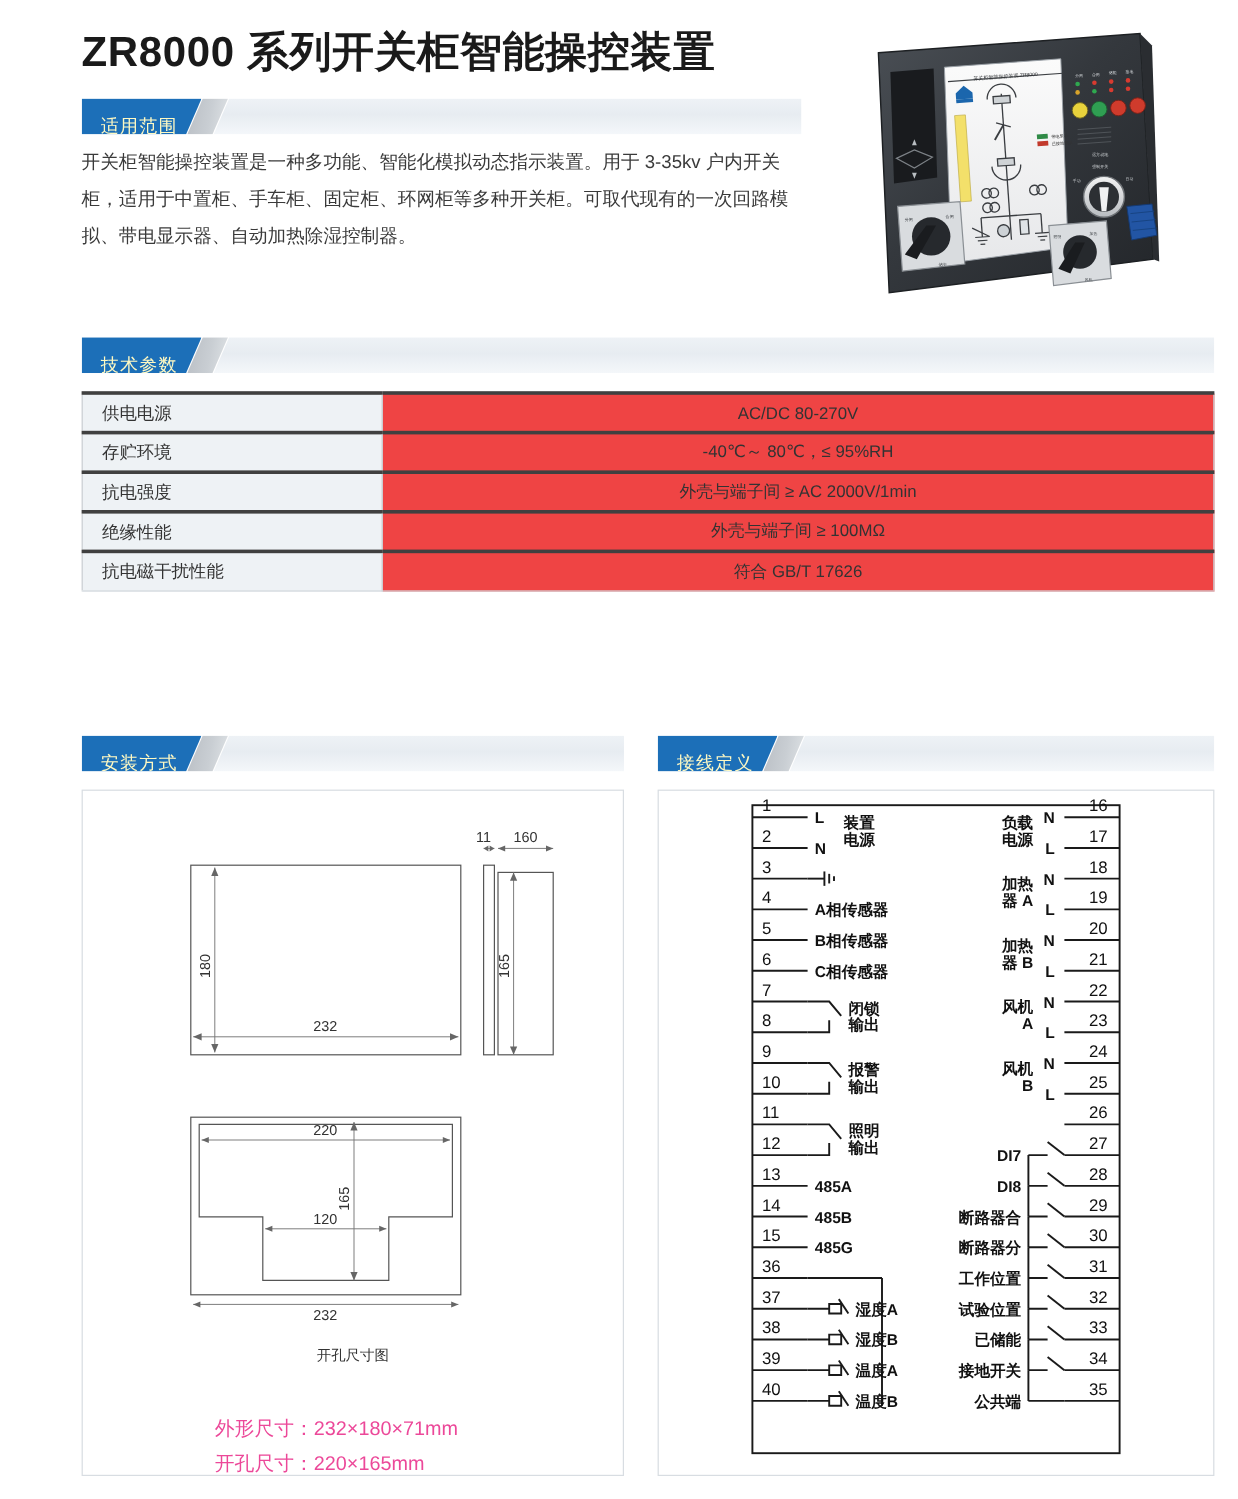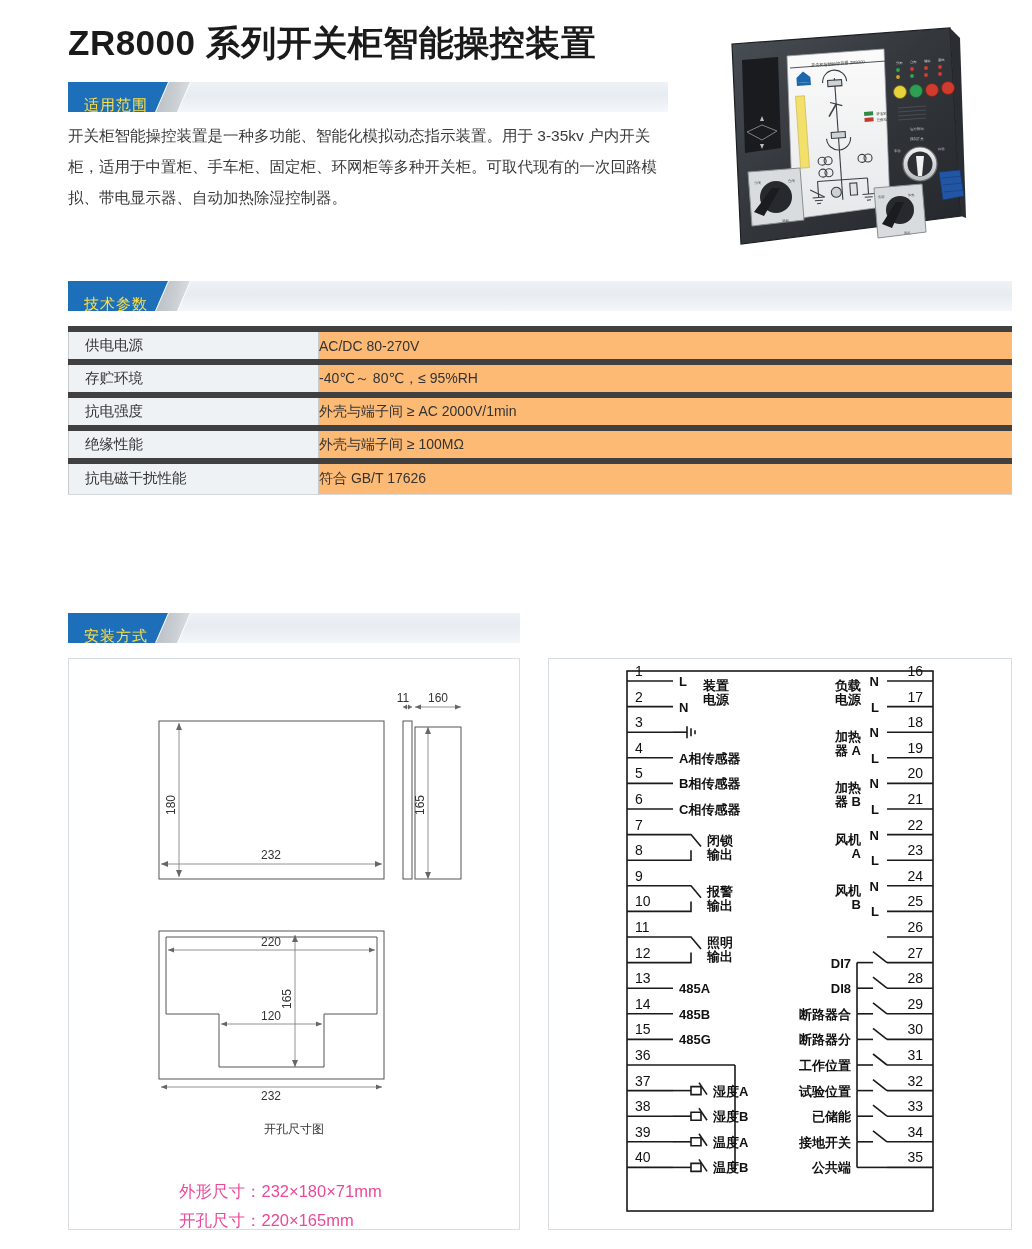--- a/index.html
+++ b/index.html
@@ -15,21 +15,21 @@
   
   .doc-title {
     position: absolute; left: 68px; top: 20px;
     font-size: 35px; font-weight: bold; letter-spacing: .5px;
     color: #1a1a1a; white-space: nowrap;
   }
 
   
   .banner { position: absolute; height: 30px; display: flex; align-items: stretch; }
   .banner .tag {
-    background: #1c6fb8; color: #fde047;
+    background: #1c6fb8; color: #fef9c3;
     font-size: 15px; font-weight: 500;
     display: flex; align-items: center; justify-content: center;
     padding: 16px 20px 0 16px; letter-spacing: 1px;
     clip-path: polygon(0 0, 100% 0, calc(100% - 13px) 100%, 0 100%);
     position: relative; z-index: 3;
   }
   .banner .chev {
     width: 34px; margin-left: -12px;
     background: linear-gradient(100deg, #b9bec4 0%, #c9ced3 55%, #dfe3e6 100%);
     clip-path: polygon(13px 0, 100% 0, calc(100% - 13px) 100%, 0 100%);
@@ -52,28 +52,28 @@
   .product-photo { position: absolute; left: 712px; top: 18px; width: 258px; height: 235px; }
   .product-photo svg { display: block; }
 
   
   .spec-table {
     position: absolute; left: 68px; top: 326px; width: 944px;
     border: 1px solid #c6cbd0; border-collapse: collapse;
     table-layout: fixed;
   }
   .spec-table td {
-    border-top: 6px solid #404040; border-bottom: 1px solid #d3d8dd;
+    border-top: 3px solid #404040; border-bottom: 1px solid #d3d8dd;
     height: 33px; font-size: 14px; color: #333;
   }
   .spec-table td.k {
     width: 250px; background: #eef2f5; padding-left: 16px;
     border-right: 1px solid #c6cbd0; font-size: 14.5px;
   }
-  .spec-table td.v { text-align: left; background: #fdba74; font-size: 14px; }
+  .spec-table td.v { text-align: center; background: #ef4444; font-size: 14px; }
 
   
   .panel-box {
     position: absolute; border: 1px solid #d8dde2; background: #fff;
   }
   .panel-left  { left: 68px;  top: 658px; width: 452px; height: 572px; }
   .panel-right { left: 548px; top: 658px; width: 464px; height: 572px; }
 
   .dim-caption {
     position: absolute; width: 100%; text-align: center;
@@ -288,20 +288,25 @@
         </tr>
       </tbody>
   </table>
 
   <div class="banner" style="left:68px; top:613px; width:452px;">
     <div class="tag">安装方式</div>
     <div class="chev"></div>
     <div class="bar"></div>
   </div>
 
+  <div class="banner" style="left:548px; top:613px; width:464px;">
+    <div class="tag">接线定义</div>
+    <div class="chev"></div>
+    <div class="bar"></div>
+  </div>
 
   <div class="panel-box panel-left">
     <svg width="450" height="470" viewBox="0 0 450 470">
 
       <rect x="90" y="62" width="225" height="158" class="dg"></rect>
 
       <line x1="110" y1="64" x2="110" y2="218" class="dgl"></line>
       <polygon points="110,64 107,71 113,71" fill="#666"></polygon>
       <polygon points="110,218 107,211 113,211" fill="#666"></polygon>
       <text class="dt" x="106" y="146" text-anchor="middle" transform="rotate(-90 106 146)" id="t-front-h">180</text>

